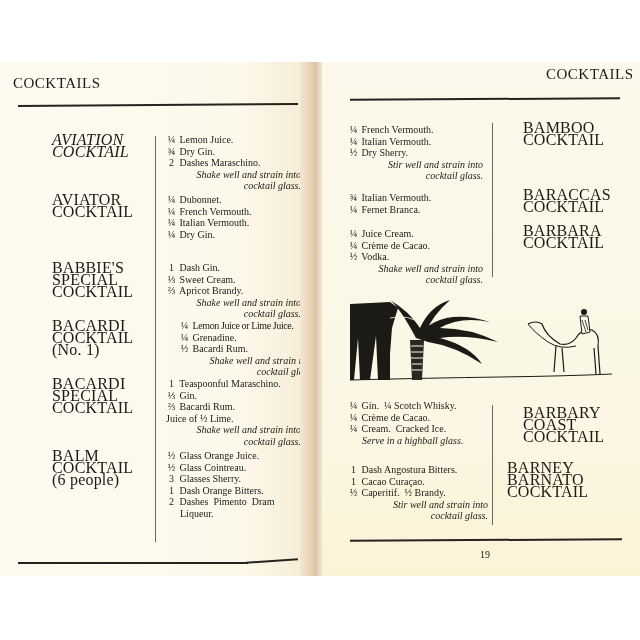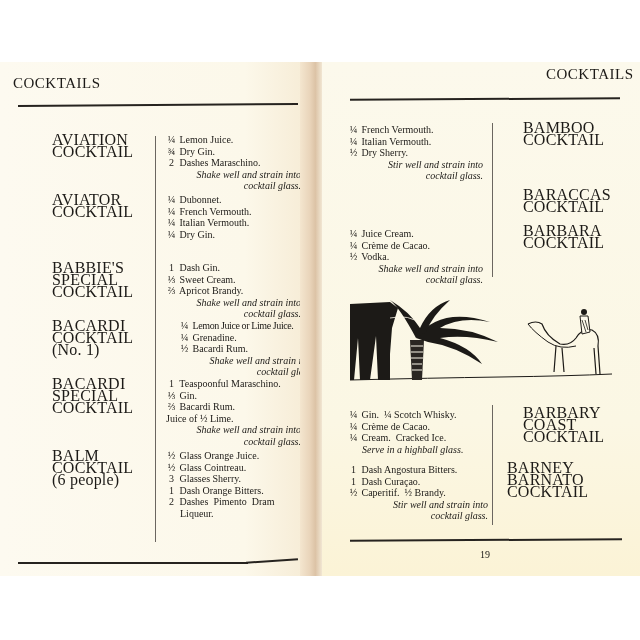--- a/index.html
+++ b/index.html
@@ -25,21 +25,21 @@
 </style>
 </head>
 <body>
 
 <div class="book">
   <div class="page-left">
     <div class="running-head" style="left:13px;top:13px;">COCKTAILS</div>
     <div class="rule" style="left:18px;top:42px;width:280px;transform:rotate(-0.4deg);"></div>
     <div class="vdiv" style="left:155px;top:74px;height:406px;"></div>
 
-    <div class="name" style="left:52px;top:72px;">AVIATION
+    <div class="name" style="left:52px;top:72px;font-style:italic;">AVIATION
 COCKTAIL</div>
     <div class="recipe" style="left:166px;top:72px;width:135px;">
       <div class="line"><span class="qty">¼</span> <span>Lemon Juice.</span></div>
       <div class="line"><span class="qty">¾</span> <span>Dry Gin.</span></div>
       <div class="line"><span class="qty">2</span> <span>Dashes Maraschino.</span></div>
       <div class="instr" style="padding-left:12px;">Shake well and strain into cocktail glass.</div>
     </div>
 
     <div class="name" style="left:52px;top:132px;">AVIATOR
 COCKTAIL</div>
@@ -107,45 +107,49 @@
 
     <div class="recipe" style="left:26px;top:62px;width:135px;">
       <div class="line"><span class="qty">¼</span> <span>French Vermouth.</span></div>
       <div class="line"><span class="qty">¼</span> <span>Italian Vermouth.</span></div>
       <div class="line"><span class="qty">½</span> <span>Dry Sherry.</span></div>
       <div class="instr" style="padding-left:12px;">Stir well and strain into cocktail glass.</div>
     </div>
     <div class="name" style="left:201px;top:60px;">BAMBOO
 COCKTAIL</div>
 
+    <div class="recipe" style="left:26px;top:130px;width:135px;">
+      <div class="line"><span class="qty">¾</span> <span>Italian Vermouth.</span></div>
+      <div class="line"><span class="qty">¼</span> <span>Fernet Branca.</span></div>
+    </div>
     <div class="name" style="left:201px;top:127px;">BARACCAS
 COCKTAIL</div>
 
     <div class="recipe" style="left:26px;top:166px;width:135px;">
       <div class="line"><span class="qty">¼</span> <span>Juice Cream.</span></div>
       <div class="line"><span class="qty">¼</span> <span>Crème de Cacao.</span></div>
       <div class="line"><span class="qty">½</span> <span>Vodka.</span></div>
       <div class="instr" style="padding-left:12px;">Shake well and strain into cocktail glass.</div>
     </div>
     <div class="name" style="left:201px;top:163px;">BARBARA
 COCKTAIL</div>
 
-    <div class="recipe" style="left:26px;top:347px;width:140px;">
+    <div class="recipe" style="left:26px;top:338px;width:140px;">
       <div class="line"><span class="qty">¼</span> <span style="white-space:pre;">Gin.  ¼ Scotch Whisky.</span></div>
       <div class="line"><span class="qty">¼</span> <span>Crème de Cacao.</span></div>
       <div class="line"><span class="qty">¼</span> <span style="white-space:pre;">Cream.  Cracked Ice.</span></div>
       <div class="instr" style="text-align:left;padding-left:14px;">Serve in a highball glass.</div>
     </div>
     <div class="name" style="left:201px;top:345px;">BARBARY
 COAST
 COCKTAIL</div>
 
     <div class="recipe" style="left:26px;top:402px;width:140px;">
       <div class="line"><span class="qty">1</span> <span>Dash Angostura Bitters.</span></div>
-      <div class="line"><span class="qty">1</span> <span>Dash Curaçao.</span></div>
+      <div class="line"><span class="qty">1</span> <span>Cacao Curaçao.</span></div>
       <div class="line"><span class="qty">½</span> <span style="white-space:pre;margin-top:32px;">Caperitif.  ½ Brandy.</span></div>
       <div class="instr" style="padding-left:12px;width:128px;">Stir well and strain into cocktail glass.</div>
     </div>
     <div class="name" style="left:185px;top:400px;">BARNEY
 BARNATO
 COCKTAIL</div>
 
     <div class="rule" style="left:28px;top:477px;width:272px;transform:rotate(-0.3deg);"></div>
     <div class="pagenum" style="left:158px;top:487px;">19</div>
   </div>

